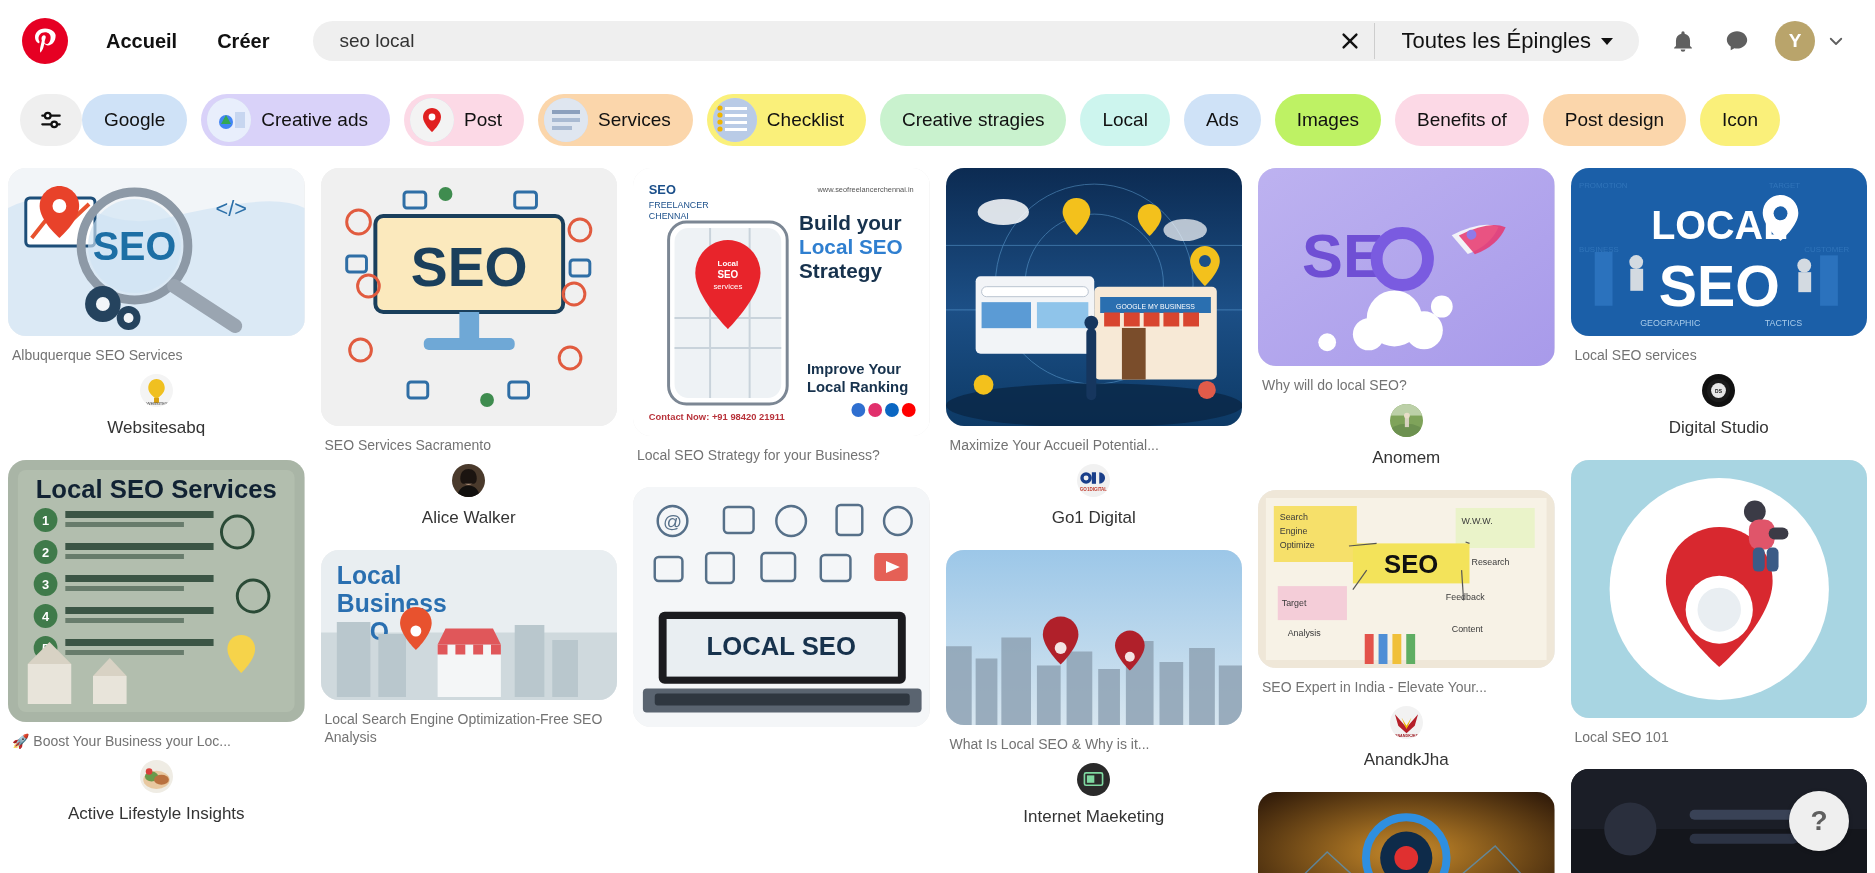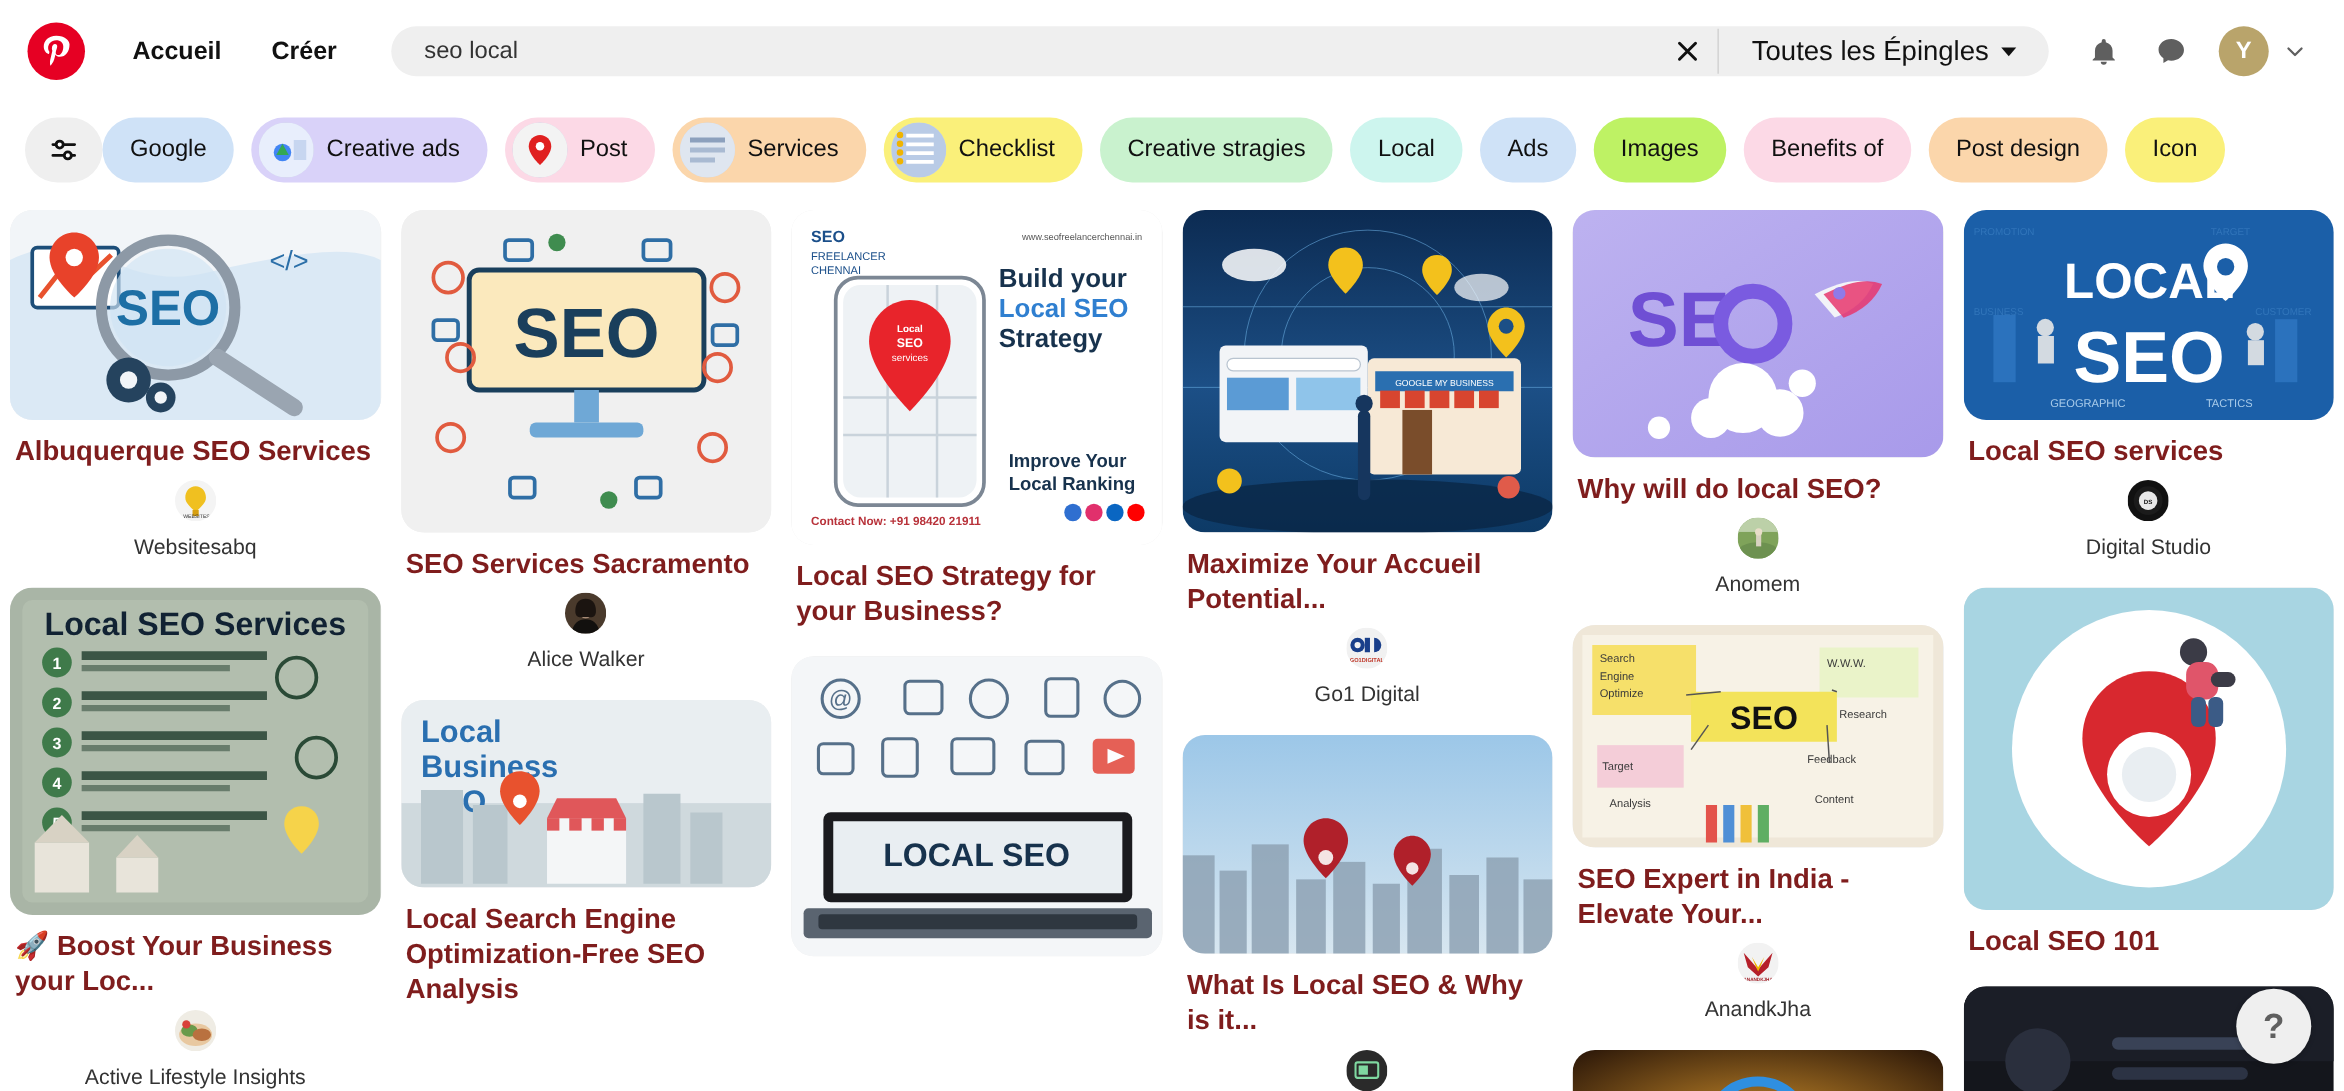--- a/index.html
+++ b/index.html
@@ -130,21 +130,21 @@
   .col  { flex: 1 1 0; min-width:0; display:flex; flex-direction:column; gap:22px; }
 
   .pin { cursor:pointer; }
   .pin-img {
     width:100%; border-radius:18px; overflow:hidden;
     position:relative; background:#eee;
   }
   .pin-img svg{display:block;width:100%;height:100%;}
   .pin-title {
     margin: 11px 4px 0 4px;
-    font-size:22px; font-weight:700; color:#7f1d1d; line-height:1.28;
+    font-size:14px; font-weight:400; color:#737373; line-height:1.28;
   }
   .pin-author {
     display:flex;align-items:center;gap:11px;
     margin: 9px 4px 0 4px;
     flex-direction: column;
   }
   .pin-author .av {
     width:33px;height:33px;border-radius:50%;flex:0 0 auto;overflow:hidden;
   }
   .pin-author .av svg{display:block;width:100%;height:100%;}

